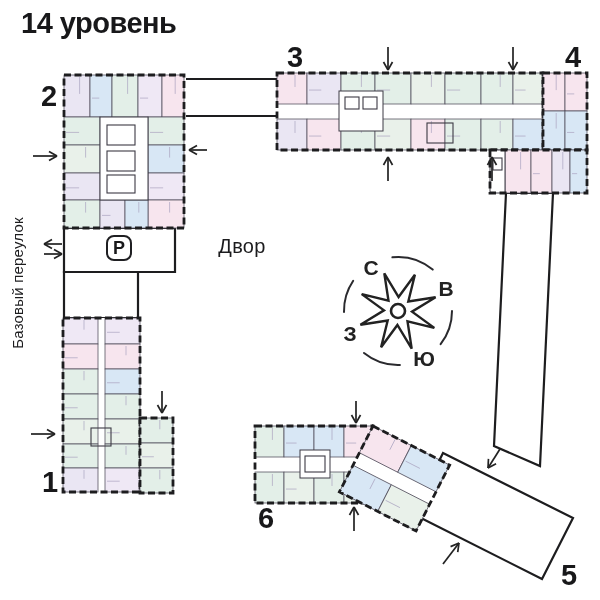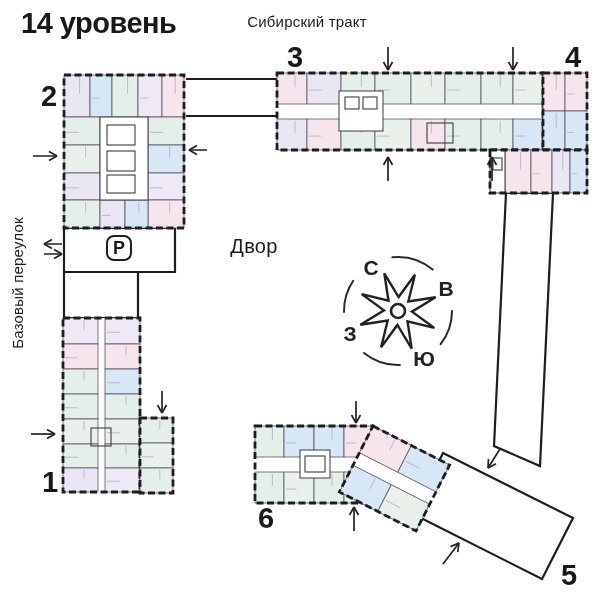--- a/index.html
+++ b/index.html
@@ -1,17 +1,17 @@
 <!DOCTYPE html>
 <html><head>
 <meta charset="utf-8">
 <style>
   html,body{margin:0;padding:0;background:#fff;}
   .stage{position:relative;width:600px;height:600px;background:#fff;overflow:hidden;
-         font-family:"Liberation Sans",sans-serif;color:#18181a;border-radius:27px;}
+         font-family:"Liberation Sans",sans-serif;color:#18181a;}
   svg.plan{position:absolute;left:0;top:0;}
   .lbl{position:absolute;white-space:nowrap;}
   .center{transform:translate(-50%,-50%);}
   .title{left:21px;top:7px;font-size:29px;font-weight:800;letter-spacing:-0.5px;}
   .street{font-size:15px;color:#1c1c1e;letter-spacing:0.2px;}
   .street-top{left:307px;top:21px;}
   .street-left{left:17px;top:283px;transform:translate(-50%,-50%) rotate(-90deg);}
   .place{font-size:20px;color:#1c1c1e;letter-spacing:0.3px;}
   .bnum{font-size:29px;font-weight:800;}
   .cletter{font-size:21px;font-weight:700;color:#222;}
@@ -285,23 +285,22 @@
         <path d="M 452.0 311.0 A 54 54 0 0 1 440.6 344.2" fill="none" stroke="#2a2a2e" stroke-width="2" stroke-linecap="round"></path>
         <path d="M 399.9 365.0 A 54 54 0 0 1 364.0 353.0" fill="none" stroke="#2a2a2e" stroke-width="2" stroke-linecap="round"></path>
         <path d="M 344.0 311.9 A 54 54 0 0 1 353.2 280.8" fill="none" stroke="#2a2a2e" stroke-width="2" stroke-linecap="round"></path>
         <path d="M 392.4 257.3 A 54 54 0 0 1 432.7 269.6" fill="none" stroke="#2a2a2e" stroke-width="2" stroke-linecap="round"></path>
         <polygon points="384.3,273.4 398.6,297.0 414.9,274.7 408.3,301.5 435.6,297.3 412.0,311.6 434.3,327.9 407.5,321.3 411.7,348.6 397.4,325.0 381.1,347.3 387.7,320.5 360.4,324.7 384.0,310.4 361.7,294.1 388.5,300.7" fill="#fff" stroke="#222" stroke-width="2.4" stroke-linejoin="miter"></polygon>
         <circle cx="398" cy="311" r="7" fill="#fff" stroke="#222" stroke-width="2.6"></circle>
       </g>
     </svg>
 
   <div class="lbl title">14 уровень</div>
-  <div class="lbl street street-top center">Сибирский тракт</div>
   <div class="lbl street street-left">Базовый переулок</div>
-  <div class="lbl place center" style="left:254px;top:246px;">Двор</div>
+  <div class="lbl place center" style="left:242px;top:246px;">Двор</div>
   <div class="pbadge">P</div>
 
   <div class="lbl bnum center" style="left: 49px; top: 96px;">2</div>
   <div class="lbl bnum center" style="left: 295px; top: 57px;">3</div>
   <div class="lbl bnum center" style="left: 573px; top: 57px;">4</div>
   <div class="lbl bnum center" style="left: 50px; top: 482px;">1</div>
   <div class="lbl bnum center" style="left: 266px; top: 518px;">6</div>
   <div class="lbl bnum center" style="left: 569px; top: 575px;">5</div>
 
   <div class="lbl cletter center" style="left: 371px; top: 268px;">С</div>

